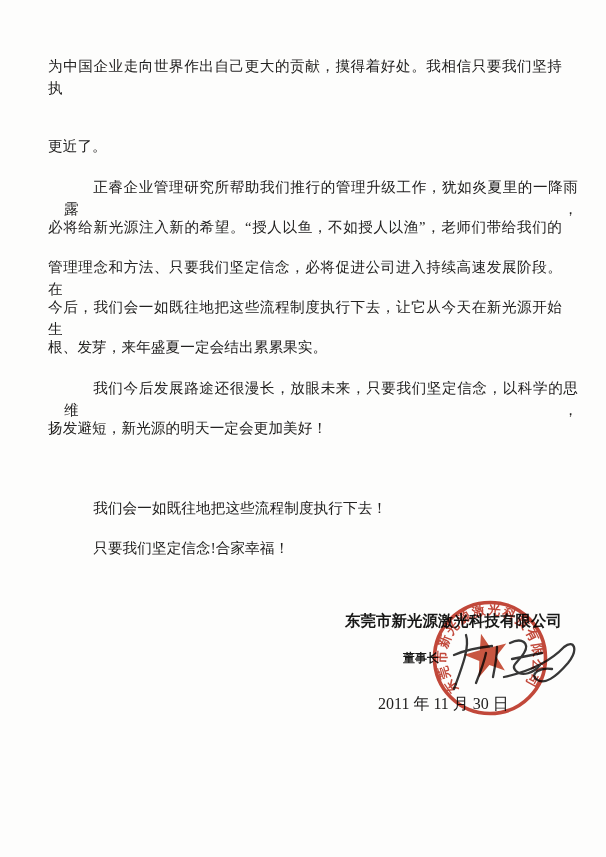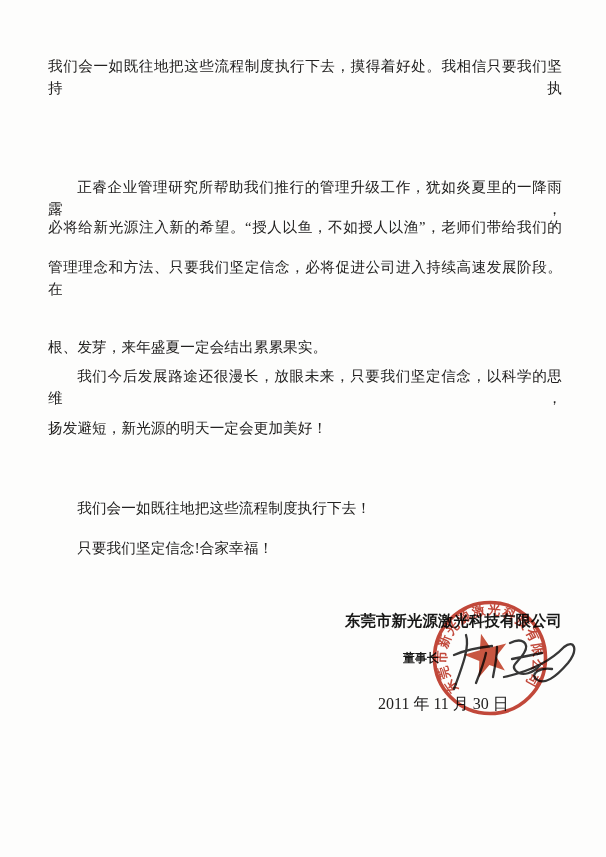--- a/index.html
+++ b/index.html
@@ -28,21 +28,21 @@
     letter-spacing: 0.1px;
     white-space: nowrap;
     font-weight: 500;
   }
   .bline.just {
     white-space: normal;
     text-align: justify;
     text-align-last: justify;
     text-justify: inter-character;
   }
-  .bline.ind { text-indent: 2em; }
+  .bline.ind { text-indent: 2em; margin-left: 16px; }
 
   
   .company {
     position: absolute;
     left: 345px;
     top: 611px;
     font-size: 15.4px;
     font-weight: bold;
     color: #171716;
     letter-spacing: 0.1px;
@@ -88,26 +88,28 @@
     width: 132px;
     height: 74px;
     mix-blend-mode: multiply;
   }
 </style>
 </head>
 <body>
 
 <div class="paper">
 
-  <div class="bline just" style="top:55px">我们会一如既往地把这些流程制度执行下去，摸得着好处。我相信只要我们坚持执</div>
+  <div class="bline just" style="top:55px">为中国企业走向世界作出自己更大的贡献，摸得着好处。我相信只要我们坚持执</div>
+  <div class="bline" style="top:135px">更近了。</div>
   <div class="bline just ind" style="top:176px">正睿企业管理研究所帮助我们推行的管理升级工作，犹如炎夏里的一降雨露，</div>
   <div class="bline just" style="top:216px">必将给新光源注入新的希望。“授人以鱼，不如授人以渔”，老师们带给我们的</div>
   <div class="bline just" style="top:256px">管理理念和方法、只要我们坚定信念，必将促进公司进入持续高速发展阶段。在</div>
+  <div class="bline just" style="top:296px">今后，我们会一如既往地把这些流程制度执行下去，让它从今天在新光源开始生</div>
   <div class="bline" style="top:336px">根、发芽，来年盛夏一定会结出累累果实。</div>
-  <div class="bline just ind" style="top:365px">我们今后发展路途还很漫长，放眼未来，只要我们坚定信念，以科学的思维，</div>
+  <div class="bline just ind" style="top:377px">我们今后发展路途还很漫长，放眼未来，只要我们坚定信念，以科学的思维，</div>
   <div class="bline" style="top:417px">扬发避短，新光源的明天一定会更加美好！</div>
   <div class="bline ind" style="top:497px">我们会一如既往地把这些流程制度执行下去！</div>
   <div class="bline ind" style="top:537px">只要我们坚定信念!合家幸福！</div>
 
   <div class="company">东莞市新光源激光科技有限公司</div>
   <div class="title">董事长</div>
   <div class="date">2011 年 11 月 30 日</div>
 
   <svg class="seal" viewBox="0 0 124 126">
     <circle cx="62" cy="63" r="55.5" fill="none" stroke-width="3.6" stroke="#bf3a2b"></circle>

